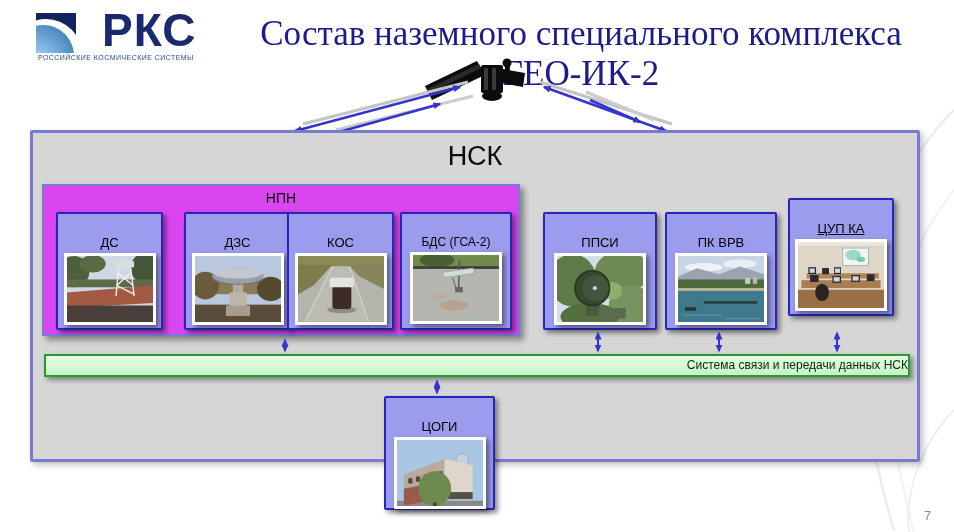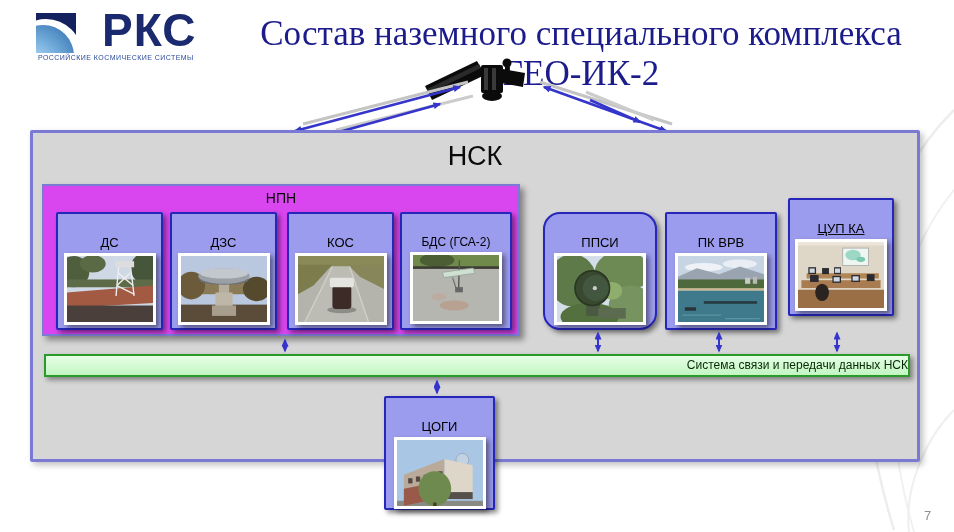--- a/index.html
+++ b/index.html
@@ -116,21 +116,21 @@
               <line x1="60" y1="13" x2="57" y2="46"></line>
               <line x1="74" y1="13" x2="78" y2="46"></line>
               <line x1="60" y1="20" x2="77" y2="34"></line>
               <line x1="73" y1="20" x2="58" y2="34"></line>
               <line x1="58" y1="34" x2="78" y2="44"></line>
             </g>
           </svg>
         </div>
       </div>
 
-      <div class="unit" style="left:126px;top:26px;width:107px;">
+      <div class="unit" style="left:140px;top:26px;width:107px;">
         <div class="unit-label">ДЗС</div>
         <div class="photo">
           <svg viewBox="0 0 100 76" preserveAspectRatio="none">
             <rect width="100" height="76" fill="#b9c8de"></rect>
             <rect y="30" width="100" height="14" fill="#8a7a55"></rect>
             <ellipse cx="12" cy="34" rx="16" ry="16" fill="#6b5b3b"></ellipse>
             <ellipse cx="88" cy="38" rx="16" ry="14" fill="#55492e"></ellipse>
             <rect y="56" width="100" height="20" fill="#5a4c38"></rect>
             <rect x="44" y="28" width="12" height="16" fill="#b4ac9c"></rect>
             <rect x="40" y="42" width="20" height="16" fill="#beb6a6"></rect>
@@ -172,21 +172,21 @@
             <ellipse cx="30" cy="48" rx="9" ry="4" fill="#c2a28e" opacity="0.5"></ellipse>
             <line x1="54" y1="6" x2="53" y2="40" stroke="#555555" stroke-width="1.6"></line>
             <polygon points="34,20 70,15 72,21 36,26" fill="#cfe0d2" stroke="#8aa08e" stroke-width="0.8"></polygon>
             <line x1="46" y1="26" x2="50" y2="38" stroke="#666666" stroke-width="1.2"></line>
             <rect x="49" y="37" width="9" height="6" fill="#666666"></rect>
           </svg>
         </div>
       </div>
     </div>
 
-    <div class="unit" style="left:510px;top:79px;width:114px;border-radius:17px;">
+    <div class="unit" style="left:510px;top:79px;width:114px;">
       <div class="unit-label">ППСИ</div>
       <div class="photo">
         <svg viewBox="0 0 100 76" preserveAspectRatio="none">
           <rect width="100" height="76" fill="#d4dee8"></rect>
           <ellipse cx="18" cy="28" rx="28" ry="30" fill="#5e7a48"></ellipse>
           <ellipse cx="76" cy="18" rx="32" ry="24" fill="#6d8a55"></ellipse>
           <ellipse cx="86" cy="58" rx="26" ry="24" fill="#77935f"></ellipse>
           <ellipse cx="38" cy="70" rx="34" ry="16" fill="#55703f"></ellipse>
           <ellipse cx="64" cy="40" rx="12" ry="10" fill="#8fae6d"></ellipse>
           <rect x="34" y="55" width="16" height="14" fill="#4a5a42"></rect>

